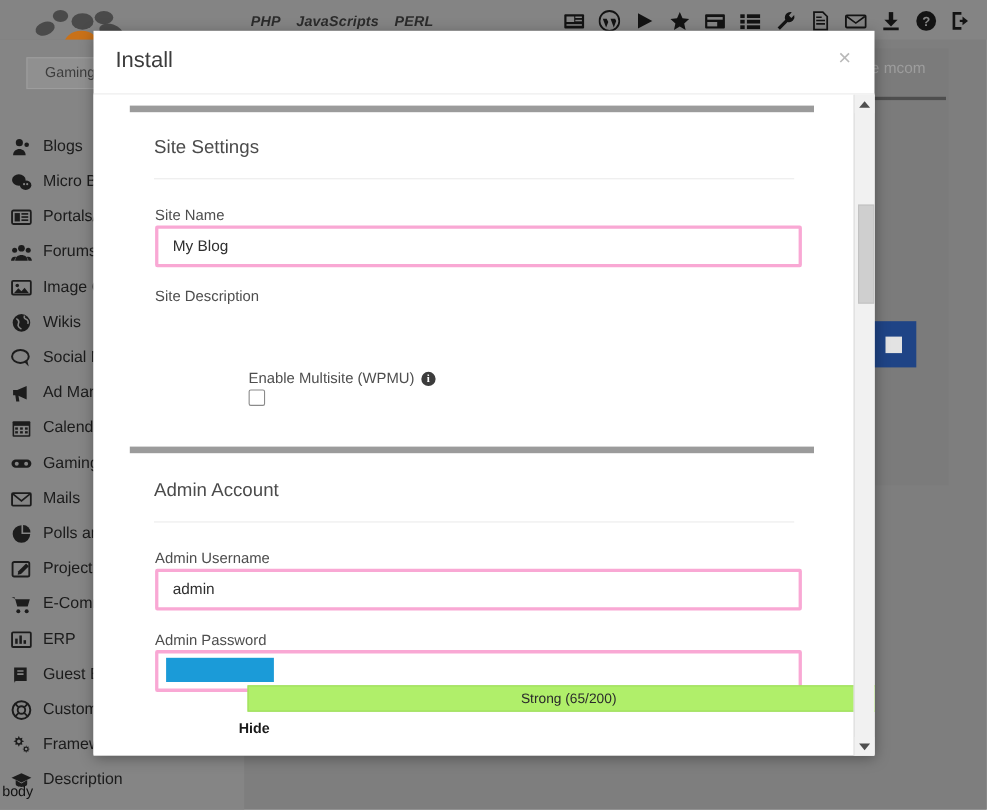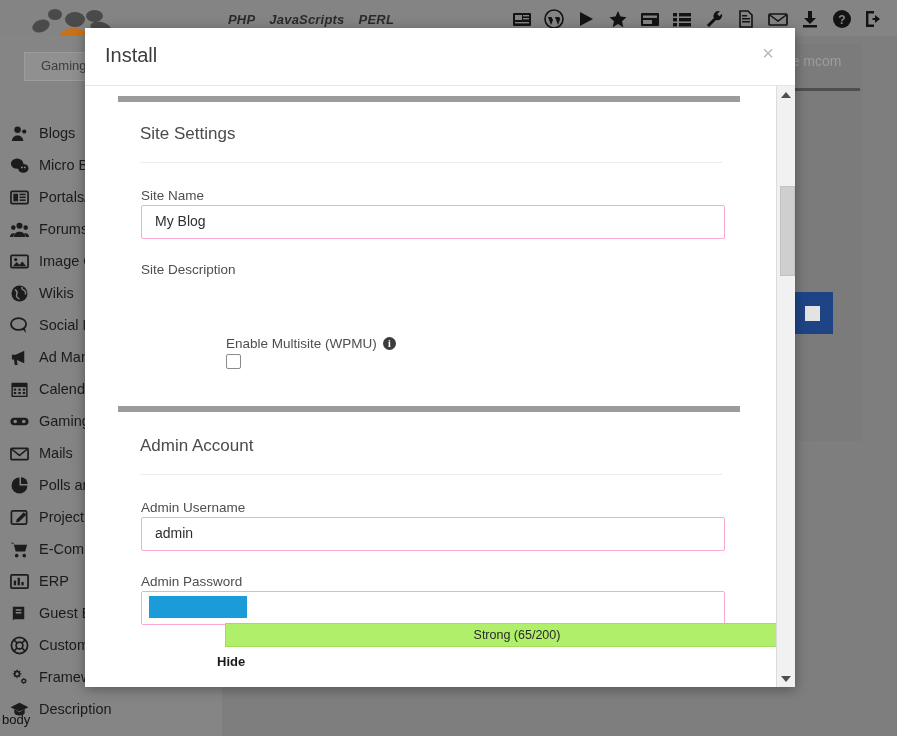--- a/index.html
+++ b/index.html
@@ -61,21 +61,21 @@
   #sb .arrow.dn i{border-top:6px solid #4f4f4f;}
   #sb-thumb{position:absolute;left:3px;top:100px;width:13px;height:88px;background:#cfcfcf;border:1px solid #c2c2c2;}
 
   
   #content{position:absolute;left:0;top:0;width:692px;height:601px;padding:0;}
   .divider-bar{position:absolute;left:33px;width:622px;height:6px;background:#9b9b9b;}
   .sect-title{position:absolute;left:55px;font-size:17px;color:#4b4b4b;}
   .sect-rule{position:absolute;left:55px;width:582px;height:1px;background:#ececec;}
   .fld-label{position:absolute;left:56px;font-size:13.5px;color:#4e4e4e;}
   .fld-input{position:absolute;left:56px;width:582px;height:32px;background:#fff;
-             border:1px solid #f9a8d4;border-radius:2px;}
+             border:3px solid #f9a8d4;border-radius:2px;}
   .fld-input .val{position:absolute;left:13px;top:7px;font-size:14px;color:#2f2f2f;}
   .info-icon{display:inline-flex;width:13px;height:13px;border-radius:50%;background:#3c3c3c;
              color:#fff;font-size:10px;line-height:13px;align-items:center;justify-content:center;
              font-weight:bold;margin-left:6px;vertical-align:1px;font-family:"Liberation Serif",serif;}
   .chk{position:absolute;left:141px;width:13px;height:13px;border:1px solid #8a8a8a;background:#fff;border-radius:2px;}
   #pwd-sel{position:absolute;left:7px;top:4px;width:98px;height:22px;background:#1b9bd8;}
   #pwd-strength{position:absolute;left:140px;width:582px;height:22px;background:#b0ef6a;
                 border:1px solid #9fdd5d;display:flex;align-items:center;justify-content:center;}
   #pwd-strength span{font-size:12.5px;color:#2b2b2b;}
   #hide-link{position:absolute;left:132px;font-size:13px;color:#1a1a1a;font-weight:bold;cursor:pointer;}

